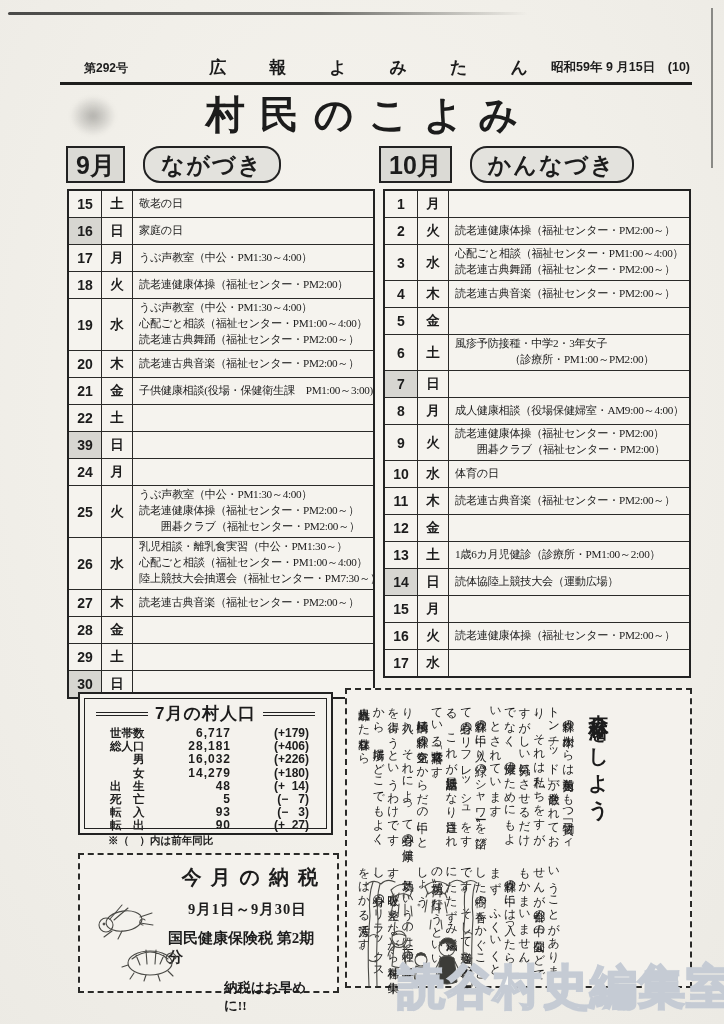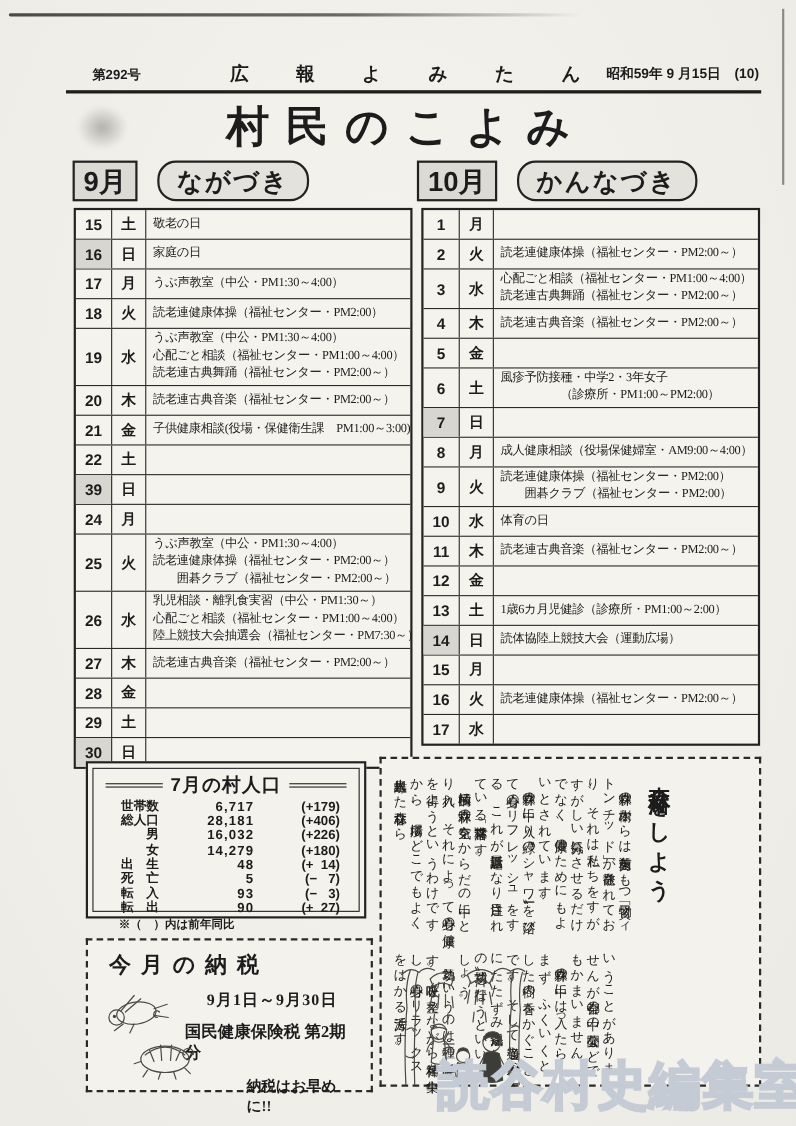--- a/index.html
+++ b/index.html
@@ -59,21 +59,21 @@
   .pop-title{ font-size:17px; font-weight:bold; padding:0 7px; letter-spacing:1px; }
   .pop-grid{ padding:0 6px 0 14px; }
   .pop-row{ display:grid; grid-template-columns:56px 1fr 64px; line-height:13.2px; }
   .pop-row .plabel{ font-size:11.5px; font-weight:bold; white-space:pre; }
   .pop-row .pvalue{ font-size:12px; font-weight:bold; text-align:right; padding-right:14px; letter-spacing:1px; }
   .pop-row .pdelta{ font-size:12px; font-weight:bold; text-align:right; white-space:pre; }
   .pop-note{ font-size:10.5px; font-weight:bold; padding-left:12px; margin-top:1px; white-space:pre; }
   
   .tax-box{ position:absolute; left:78px; top:853px; width:261px; height:140px;
     border:2.5px dashed #2a2a28; background:#f4f2ed; padding:9px 10px; }
-  .tax-title{ text-align:left; font-size:20px; font-weight:bold; letter-spacing:9px; text-indent:9px; }
+  .tax-title{ text-align:right; font-size:20px; font-weight:bold; letter-spacing:9px; text-indent:9px; }
   .tax-period{ font-size:14.5px; font-weight:bold; margin:9px 0 0 98px; letter-spacing:1px; }
   .tax-item{ font-size:15px; font-weight:bold; margin:10px 0 0 78px; }
   .tax-slogan{ font-size:13.5px; font-weight:bold; margin:12px 0 0 134px; }
   .tax-art{ position:absolute; left:8px; top:40px; }
   
   .forest-box{ position:absolute; left:345px; top:688px; width:347px; height:300px;
     border:2.5px dashed #2a2a28; background:#f4f2ed; padding:9px 10px 8px; }
   .band{ writing-mode:vertical-rl; }
   .band1{ height:153px; }
   .band2{ height:121px; margin-top:7px; position:relative; }

